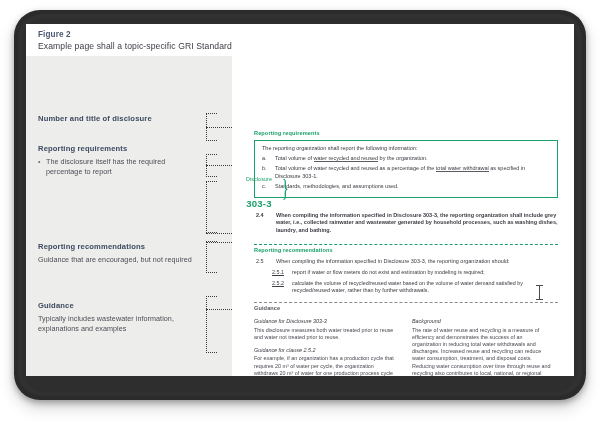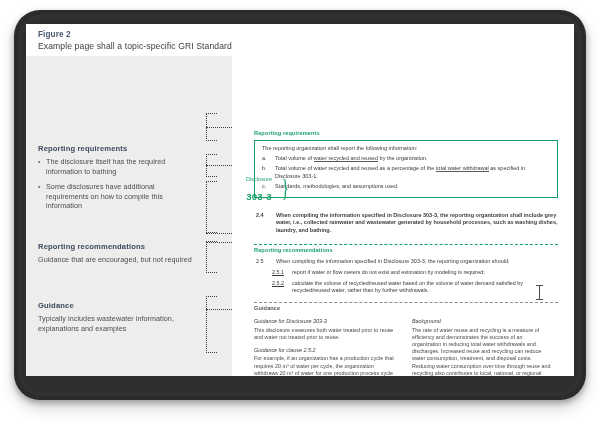--- a/index.html
+++ b/index.html
@@ -82,21 +82,21 @@
   .brk .lead{
     position:absolute;left:0;height:0;border-top:1.1px dotted #3a3a3a;
   }
 
   
   #sidetag{
     position:absolute;left:212px;top:153px;width:42px;text-align:center;
     color:#18a06a;line-height:1;
   }
   #sidetag .t1{font-size:5.4px;letter-spacing:.1px;}
-  #sidetag .t2{font-size:9.6px;font-weight:bold;letter-spacing:.2px;margin-top:10px;}
+  #sidetag .t2{font-size:9.6px;font-weight:bold;letter-spacing:.2px;margin-top:17px;}
   #brace{
     position:absolute;left:253px;top:151px;color:#18a06a;
     font-size:26px;line-height:26px;font-family:"Liberation Serif", serif;
     transform:scaleX(.6);
   }
 
   
   #doc{
     position:absolute;left:206px;top:32px;width:342px;height:320px;
     background:#ffffff;overflow:hidden;
@@ -176,25 +176,27 @@
 
 <div id="screen">
 
   <div id="caption">
     <div class="fig">Figure 2</div>
     <div class="sub">Example page shall a topic-specific GRI Standard</div>
   </div>
 
   <div id="leftpanel">
 
+    <div class="lp-block" style="top:58px;">
+      <p class="lp-h">Number and title of disclosure</p>
+    </div>
 
     <div class="lp-block" style="top:88px;">
       <p class="lp-h">Reporting requirements</p>
-      <p class="lp-li">The disclosure itself has the required information to bathing</p>
-      <p class="lp-li">Some disclosures have additional requirements on how to compile this information</p>
+      <p class="lp-li">The disclosure itself has the required percentage to report</p>
     </div>
 
     <div class="lp-block" style="top:186px;">
       <p class="lp-h">Reporting recommendations</p>
       <p class="lp-p">Guidance that are encouraged, but not required</p>
     </div>
 
     <div class="lp-block" style="top:245px;">
       <p class="lp-h">Guidance</p>
       <p class="lp-p">Typically includes wastewater information, explanations and examples</p>

